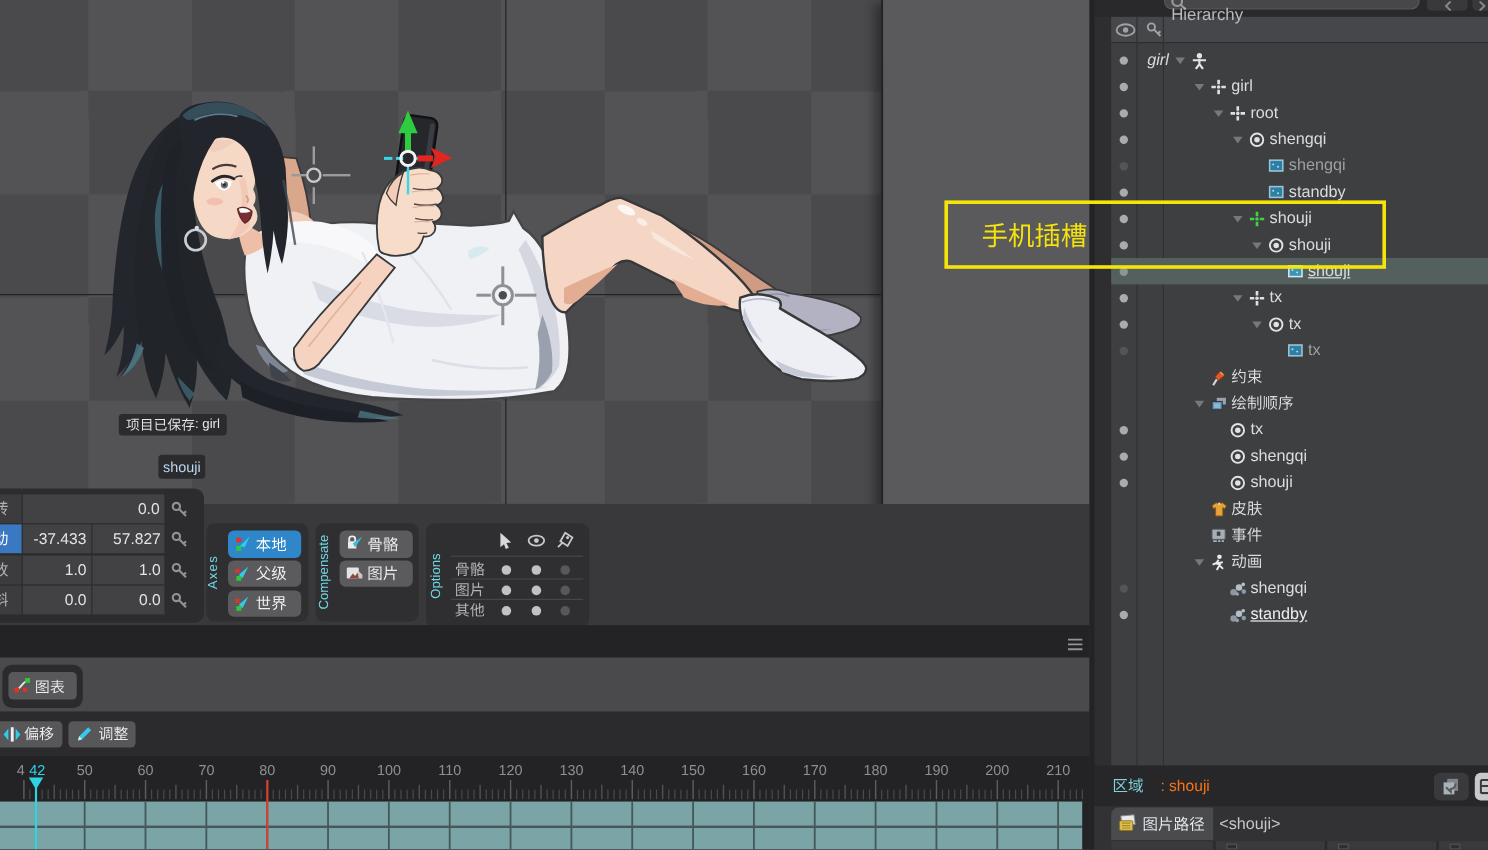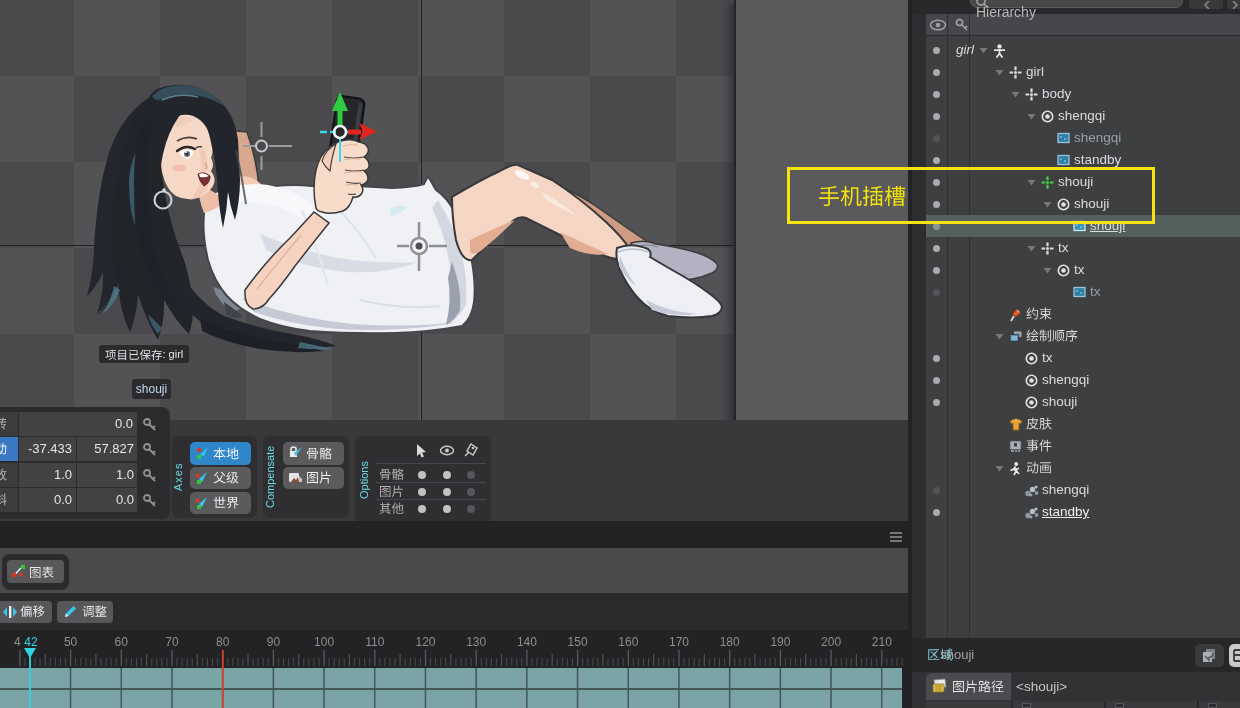--- a/index.html
+++ b/index.html
@@ -588,21 +588,21 @@
     </svg>
     <div class="txt" style="left:1026px;top:64px;color:#dcdcde;font-size:13.5px;">girl</div>
     <div class="abs" style="left:933px;top:68.5px;width:7px;height:7px;border-radius:50%;background:#a9abad;"></div>
     <svg class="abs" style="left:1011px;top:91px" width="9" height="7" viewBox="0 0 9 7">
       <path d="M0.5,1 L8.5,1 L4.5,6.5 Z" fill="#77787a"></path>
     </svg>
     <svg class="abs" style="left:1025px;top:87.5px" width="13" height="13" viewBox="0 0 13 13">
 <path d="M6.5,0.5 V4.2 M6.5,8.8 V12.5 M0.5,6.5 H4.2 M8.8,6.5 H12.5" stroke="#e0e0e2" stroke-width="2.2"></path>
 <circle cx="6.5" cy="6.5" r="1.5" fill="#e0e0e2"></circle>
     </svg>
-    <div class="txt" style="left:1042px;top:86px;color:#dcdcde;font-size:13.5px;">body</div>
+    <div class="txt" style="left:1042px;top:86px;color:#dcdcde;font-size:13.5px;">root</div>
     <div class="abs" style="left:933px;top:90.5px;width:7px;height:7px;border-radius:50%;background:#a9abad;"></div>
     <svg class="abs" style="left:1027px;top:113px" width="9" height="7" viewBox="0 0 9 7">
       <path d="M0.5,1 L8.5,1 L4.5,6.5 Z" fill="#77787a"></path>
     </svg>
     <svg class="abs" style="left:1041px;top:109.5px" width="13" height="13" viewBox="0 0 13 13">
 <circle cx="6.5" cy="6.5" r="5.2" fill="none" stroke="#e2e2e4" stroke-width="1.6"></circle>
 <circle cx="6.5" cy="6.5" r="2.3" fill="#e2e2e4"></circle>
     </svg>
     <div class="txt" style="left:1058px;top:108px;color:#dcdcde;font-size:13.5px;">shengqi</div>
     <div class="abs" style="left:933px;top:112.5px;width:7px;height:7px;border-radius:50%;background:#a9abad;"></div>
@@ -756,21 +756,21 @@
       <circle cx="6" cy="11" r="1.5" fill="#98a2ae"></circle>
 <circle cx="11" cy="3" r="1.5" fill="#b8c2cc"></circle>
     </svg>
     <div class="txt" style="left:1042px;top:504px;color:#eeeef0;font-size:13.5px;text-decoration:underline;">standby</div>
     <div class="abs" style="left:933px;top:508.5px;width:7px;height:7px;border-radius:50%;background:#a9abad;"></div>
     <div class="abs" style="left:912px;top:638px;width:328px;height:34px;background:#27272a;"></div>
     <svg style="position:absolute;left:927px;top:648px;" width="26" height="13" viewBox="0 -880 2000 1000" fill="#7fd4dc">
       <path transform="translate(0,0) scale(1,-1)" d="M927 786H97V-50H952V22H171V713H927ZM259 585C337 521 424 445 505 369C420 283 324 207 226 149C244 136 273 107 286 92C380 154 472 231 558 319C645 236 722 155 772 92L833 147C779 210 698 291 609 374C681 455 747 544 802 637L731 665C683 580 623 498 555 422C474 496 389 568 313 629Z"></path>
       <path transform="translate(1000,0) scale(1,-1)" d="M294 103 313 31C409 58 536 95 656 130L649 193C518 159 383 123 294 103ZM415 468H546V299H415ZM357 529V238H607V529ZM36 129 64 55C143 93 241 143 333 191L312 258L219 213V525H310V596H219V828H149V596H43V525H149V180C107 160 68 142 36 129ZM862 529C838 434 806 347 766 270C752 369 742 489 737 623H949V692H895L940 735C914 765 861 808 817 838L774 800C818 768 868 723 893 692H735L734 839H662L664 692H327V623H666C673 452 686 298 710 177C654 97 585 30 504 -22C520 -33 549 -58 559 -71C623 -26 680 29 730 91C761 -15 804 -79 865 -79C928 -79 949 -36 961 97C945 104 922 120 907 136C903 32 894 -8 874 -8C838 -8 807 57 784 167C847 266 895 383 930 515Z"></path>
     </svg>
-    <div class="txt" style="left:933px;top:647px;color:#a3a3a3;font-size:13px;">: shouji</div>
+    <div class="txt" style="left:967px;top:647px;color:#f97316;font-size:13px;">: shouji</div>
     <div class="abs" style="left:1195px;top:644px;width:29px;height:23px;background:#3a3a3d;border-radius:5px;"></div>
     <svg class="abs" style="left:1201px;top:648px" width="17" height="15" viewBox="0 0 17 15">
 <rect x="5" y="1" width="9" height="10" fill="#8a9298" opacity="0.85"></rect>
 <rect x="2" y="4" width="9" height="10" fill="#a8b2b8"></rect>
 <path d="M4,8 L8,12 L8,9.5 Q12,9 12,5" fill="none" stroke="#55585c" stroke-width="1.6"></path>
     </svg>
     <div class="abs" style="left:1229px;top:644px;width:18px;height:23px;background:#c9c9cb;border-radius:5px 0 0 5px;"></div>
     <svg class="abs" style="left:1233px;top:649px" width="10" height="13" viewBox="0 0 10 13">
 <path d="M1,1 H8 M1,6 H7 M1,12 H8 M1,1 V12" stroke="#3a3a3c" stroke-width="1.8"></path>
     </svg>

